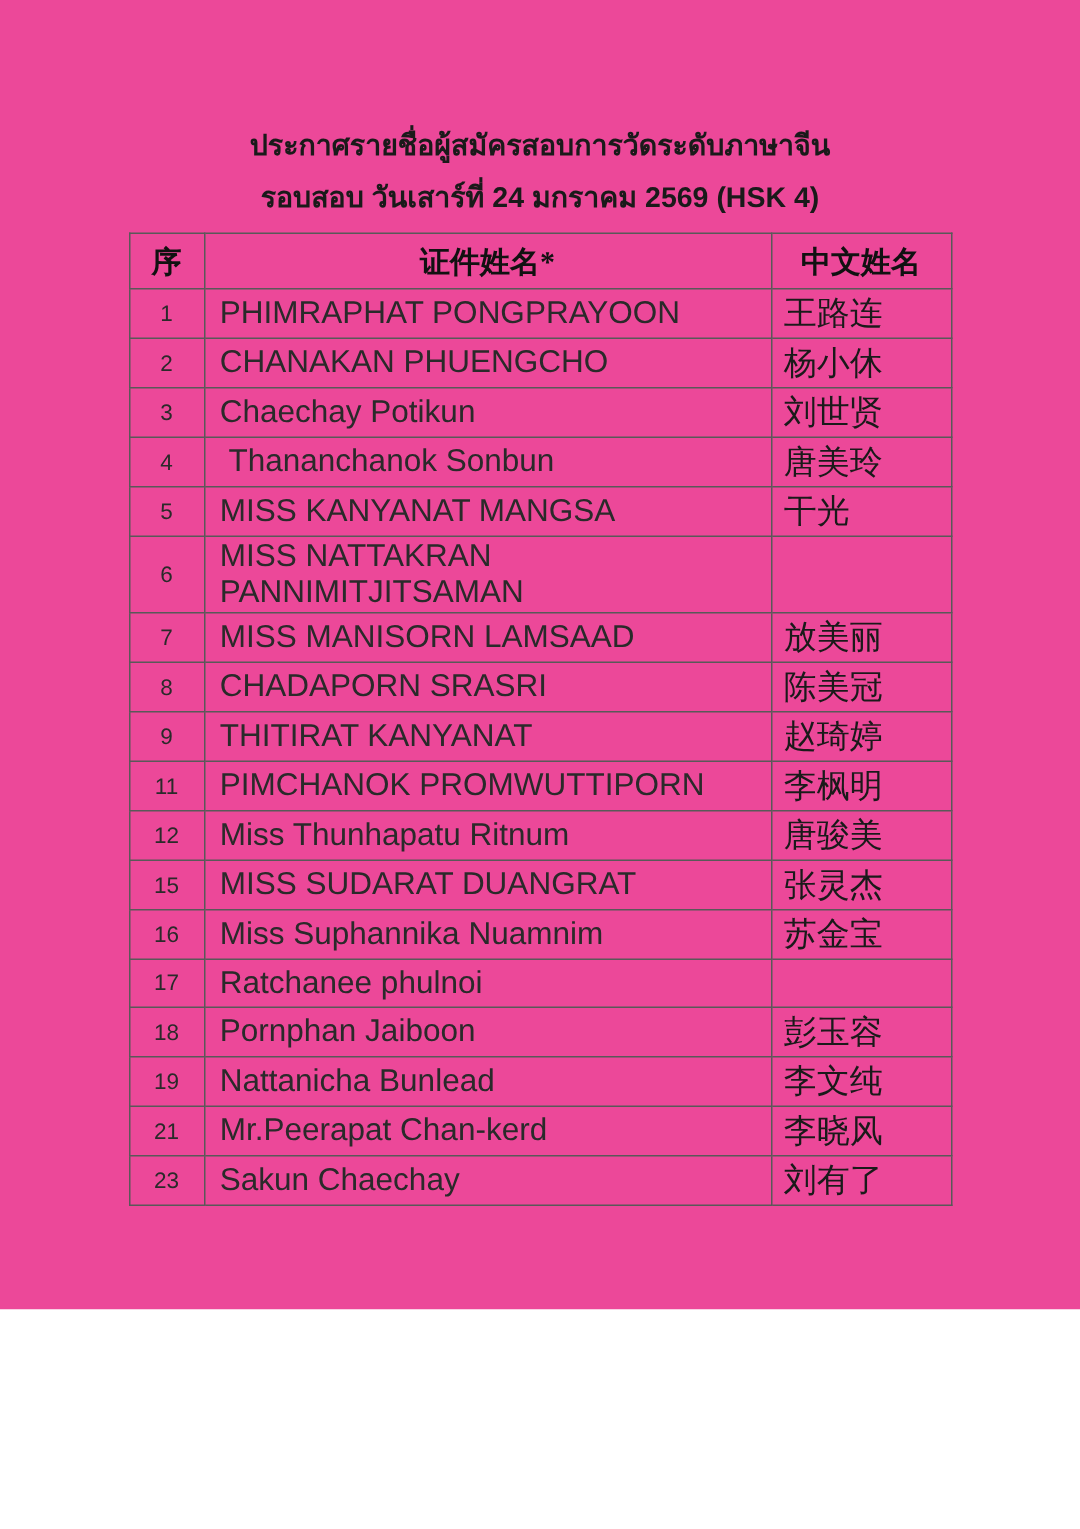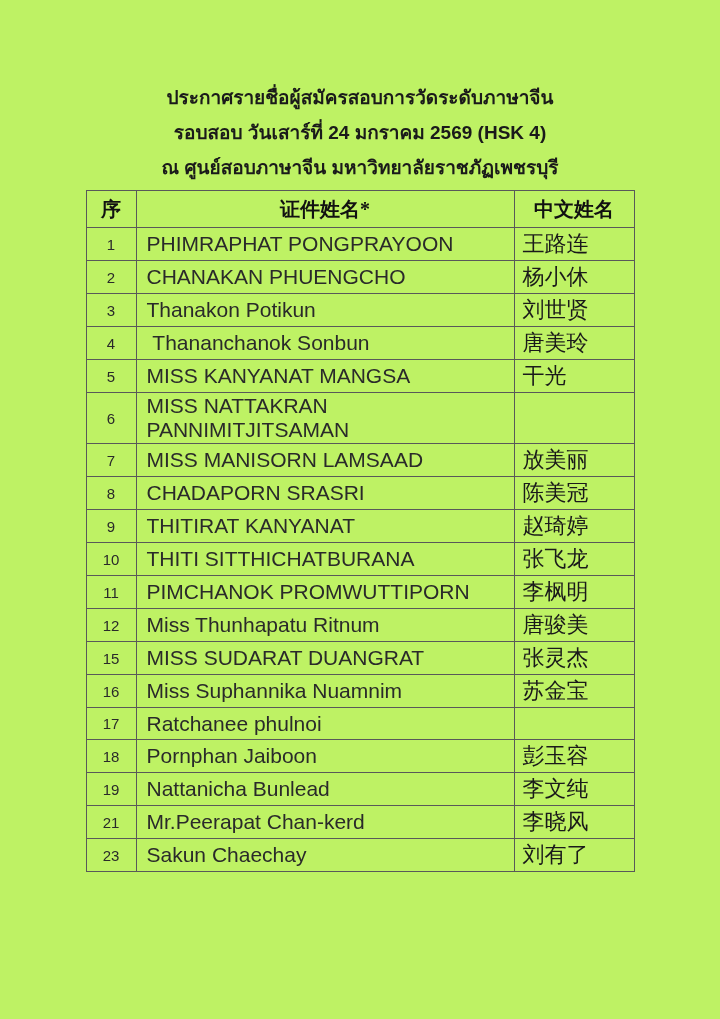--- a/index.html
+++ b/index.html
@@ -3,22 +3,22 @@
 <meta charset="utf-8">
 <style>
   html, body {
     margin: 0;
     padding: 0;
     background: #ffffff;
   }
   .page {
     position: relative;
     width: 720px;
-    height: 1019px;
-    background: #bef264;
+    height: 873px;
+    background: #ec4899;
     color: #1f1f1f;
     font-family: "Liberation Sans", sans-serif;
     overflow: hidden;
   }
   .title-block {
     padding-top: 80px;
     text-align: center;
     font-weight: bold;
     font-size: 19px;
     line-height: 35px;
@@ -71,21 +71,20 @@
   }
 </style>
 </head>
 <body>
 
 <div class="page">
 
   <div class="title-block">
     <div>ประกาศรายชื่อผู้สมัครสอบการวัดระดับภาษาจีน</div>
     <div>รอบสอบ วันเสาร์ที่ 24 มกราคม 2569  (HSK 4)</div>
-    <div>ณ ศูนย์สอบภาษาจีน มหาวิทยาลัยราชภัฏเพชรบุรี</div>
   </div>
 
   <table class="roster">
     <colgroup>
       <col class="col-no">
       <col class="col-name">
       <col class="col-cn">
     </colgroup>
     <thead>
       <tr class="header-row">
@@ -102,21 +101,21 @@
   </tr>
 
   <tr class="data-row">
     <td class="c-no">2</td>
     <td class="c-name">CHANAKAN PHUENGCHO</td>
     <td class="c-cn">杨小休</td>
   </tr>
 
   <tr class="data-row">
     <td class="c-no">3</td>
-    <td class="c-name">Thanakon Potikun</td>
+    <td class="c-name">Chaechay Potikun</td>
     <td class="c-cn">刘世贤</td>
   </tr>
 
   <tr class="data-row">
     <td class="c-no">4</td>
     <td class="c-name"> Thananchanok Sonbun</td>
     <td class="c-cn">唐美玲</td>
   </tr>
 
   <tr class="data-row">
@@ -142,25 +141,20 @@
     <td class="c-name">CHADAPORN SRASRI</td>
     <td class="c-cn">陈美冠</td>
   </tr>
 
   <tr class="data-row">
     <td class="c-no">9</td>
     <td class="c-name">THITIRAT KANYANAT</td>
     <td class="c-cn">赵琦婷</td>
   </tr>
 
-  <tr class="data-row">
-    <td class="c-no">10</td>
-    <td class="c-name">THITI SITTHICHATBURANA</td>
-    <td class="c-cn">张飞龙</td>
-  </tr>
 
   <tr class="data-row">
     <td class="c-no">11</td>
     <td class="c-name">PIMCHANOK PROMWUTTIPORN</td>
     <td class="c-cn">李枫明</td>
   </tr>
 
   <tr class="data-row">
     <td class="c-no">12</td>
     <td class="c-name">Miss Thunhapatu Ritnum</td>

